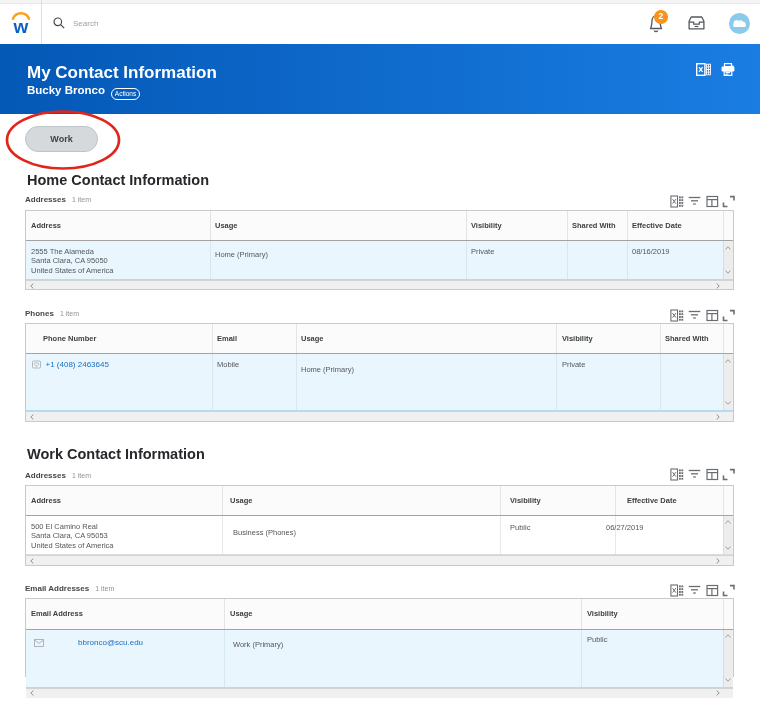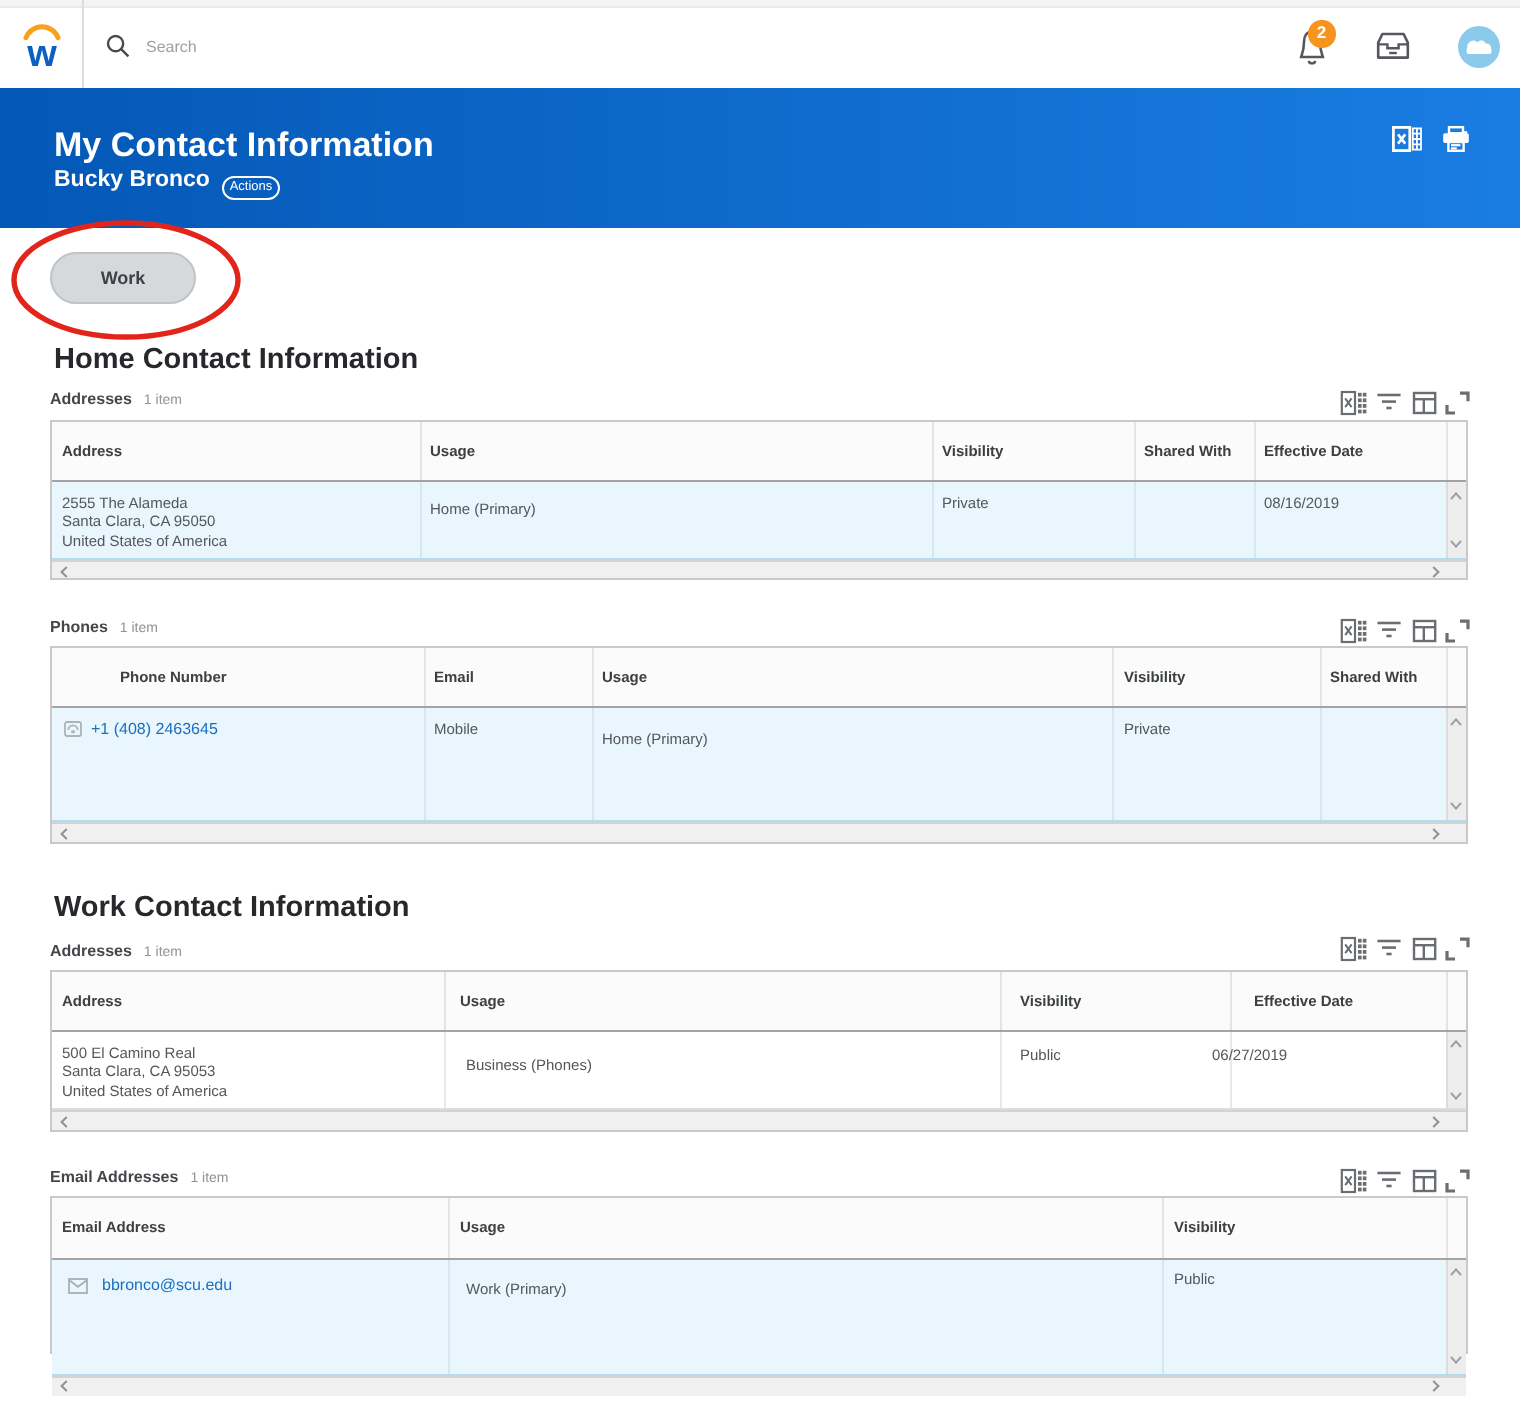--- a/index.html
+++ b/index.html
@@ -191,21 +191,21 @@
     </g>
 </svg>
 
 <div class="frame" style="top:323px;height:99px;">
   <div class="abs" style="left:0;top:0;right:0;height:29px;background:#fbfbfb;border-bottom:1px solid #a3a3a3;"></div>
   <div class="vline" style="left:186px;top:0;height:29px;background:#e4e4e4;"></div>
   <div class="vline" style="left:270px;top:0;height:29px;background:#e4e4e4;"></div>
   <div class="vline" style="left:530px;top:0;height:29px;background:#e4e4e4;"></div>
   <div class="vline" style="left:634px;top:0;height:29px;background:#e4e4e4;"></div>
   <div class="vline" style="left:697px;top:0;height:29px;background:#e4e4e4;"></div>
-  <div class="hdrtxt" style="left:22px;top:10px;padding-left:12px;">Phone Number</div>
+  <div class="hdrtxt" style="left:5px;top:10px;padding-left:12px;">Phone Number</div>
   <div class="hdrtxt" style="left:191px;top:10px;">Email</div>
   <div class="hdrtxt" style="left:275px;top:10px;">Usage</div>
   <div class="hdrtxt" style="left:536px;top:10px;">Visibility</div>
   <div class="hdrtxt" style="left:639px;top:10px;">Shared With</div>
 
   <div class="abs" style="left:0;top:30px;right:0;height:56px;background:#e9f6fd;border-bottom:1px solid #b5dcec;"></div>
   <div class="vline" style="left:186px;top:30px;height:56px;background:#d7e7f0;"></div>
   <div class="vline" style="left:270px;top:30px;height:56px;background:#d7e7f0;"></div>
   <div class="vline" style="left:530px;top:30px;height:56px;background:#d7e7f0;"></div>
   <div class="vline" style="left:634px;top:30px;height:56px;background:#d7e7f0;"></div>
@@ -356,21 +356,21 @@
       <polyline points="0.5,3.5 3,0.7 5.5,3.5" fill="none" stroke="#9aa0a4" stroke-width="1"></polyline>
     </svg>
   <svg class="abs" style="left:699px;top:79px;" width="6" height="4" viewBox="0 0 6 4">
       <polyline points="0.5,0.5 3,3.3 5.5,0.5" fill="none" stroke="#9aa0a4" stroke-width="1"></polyline>
     </svg>
 
   <svg class="abs" style="left:8px;top:40px;" width="10" height="8" viewBox="0 0 10 8">
     <rect x="0.5" y="0.5" width="9" height="7" fill="none" stroke="#a9aeb3" stroke-width="0.9"></rect>
     <path d="M0.5,1 L5,4.4 L9.5,1" fill="none" stroke="#a9aeb3" stroke-width="0.9"></path>
   </svg>
-  <div class="link" style="left:4px;top:38.5px;padding-left:21px;">bbronco@scu.edu</div>
+  <div class="link" style="left:31px;top:38.5px;padding-left:21px;">bbronco@scu.edu</div>
   <div class="celltxt" style="left:207px;top:41px;">Work (Primary)</div>
   <div class="celltxt" style="left:561px;top:36px;">Public</div>
 
   <div class="hstrip" style="top:88.5px;height:10px;"></div>
   <svg class="abs" style="left:4px;top:91px;" width="4" height="6" viewBox="0 0 4 6">
       <polyline points="3.4,0.5 0.8,3 3.4,5.5" fill="none" stroke="#8e9296" stroke-width="1"></polyline>
     </svg>
   <svg class="abs" style="left:690px;top:91px;" width="4" height="6" viewBox="0 0 4 6">
       <polyline points="0.6,0.5 3.2,3 0.6,5.5" fill="none" stroke="#8e9296" stroke-width="1"></polyline>
     </svg>

